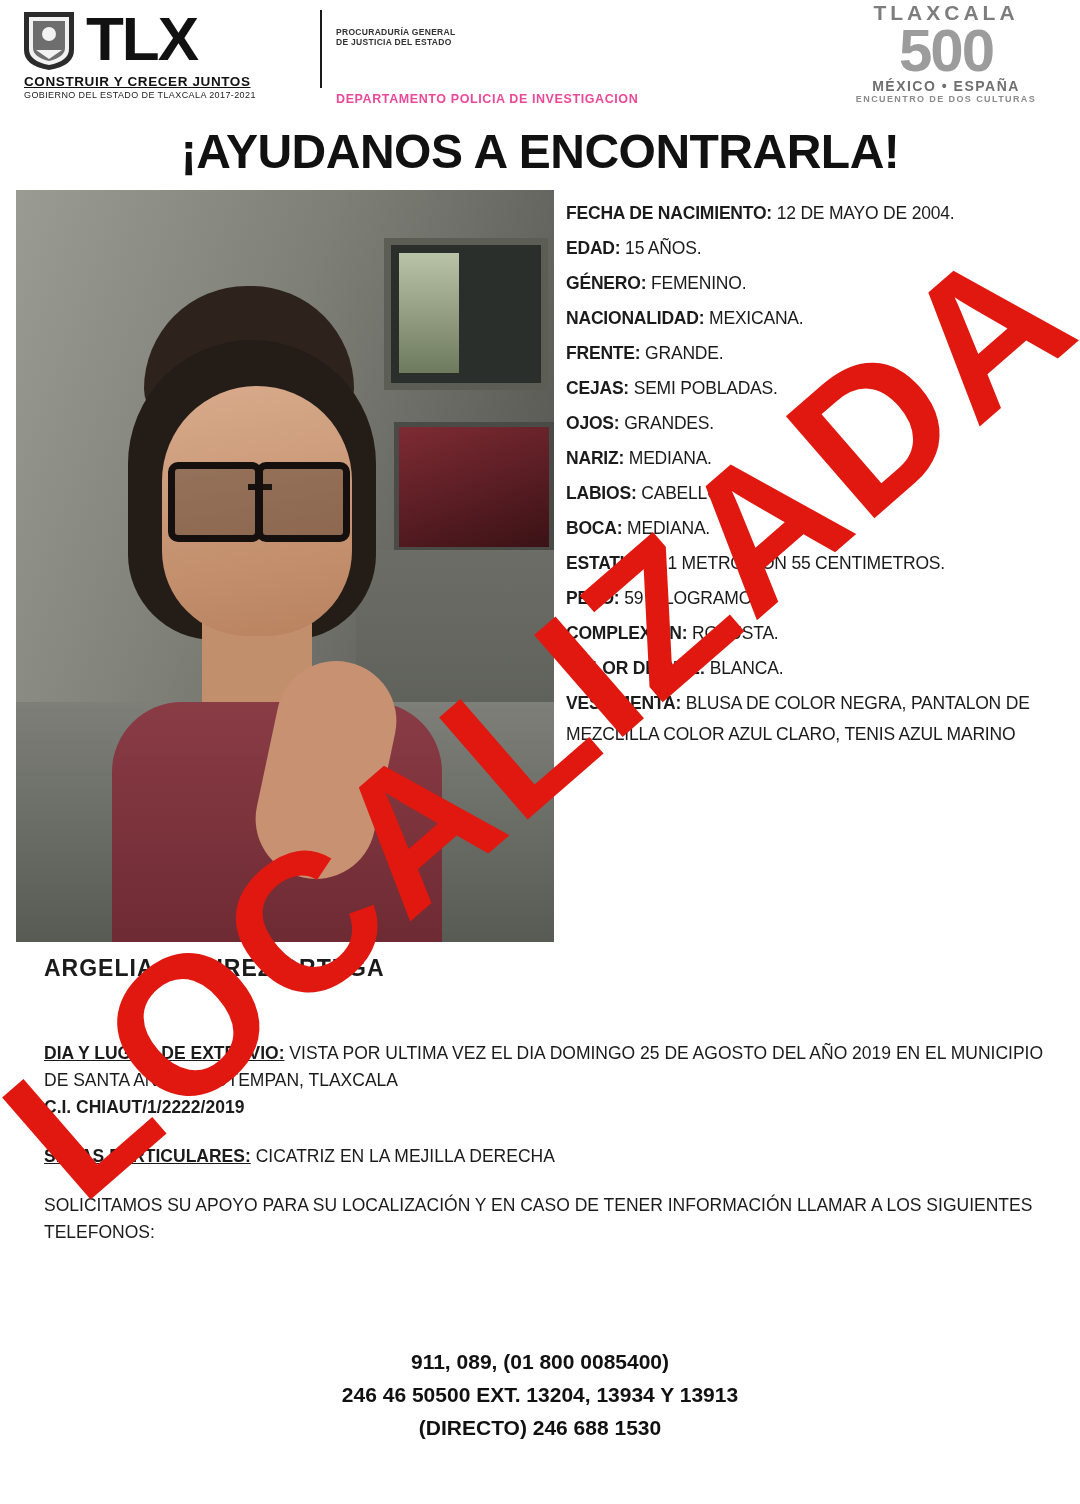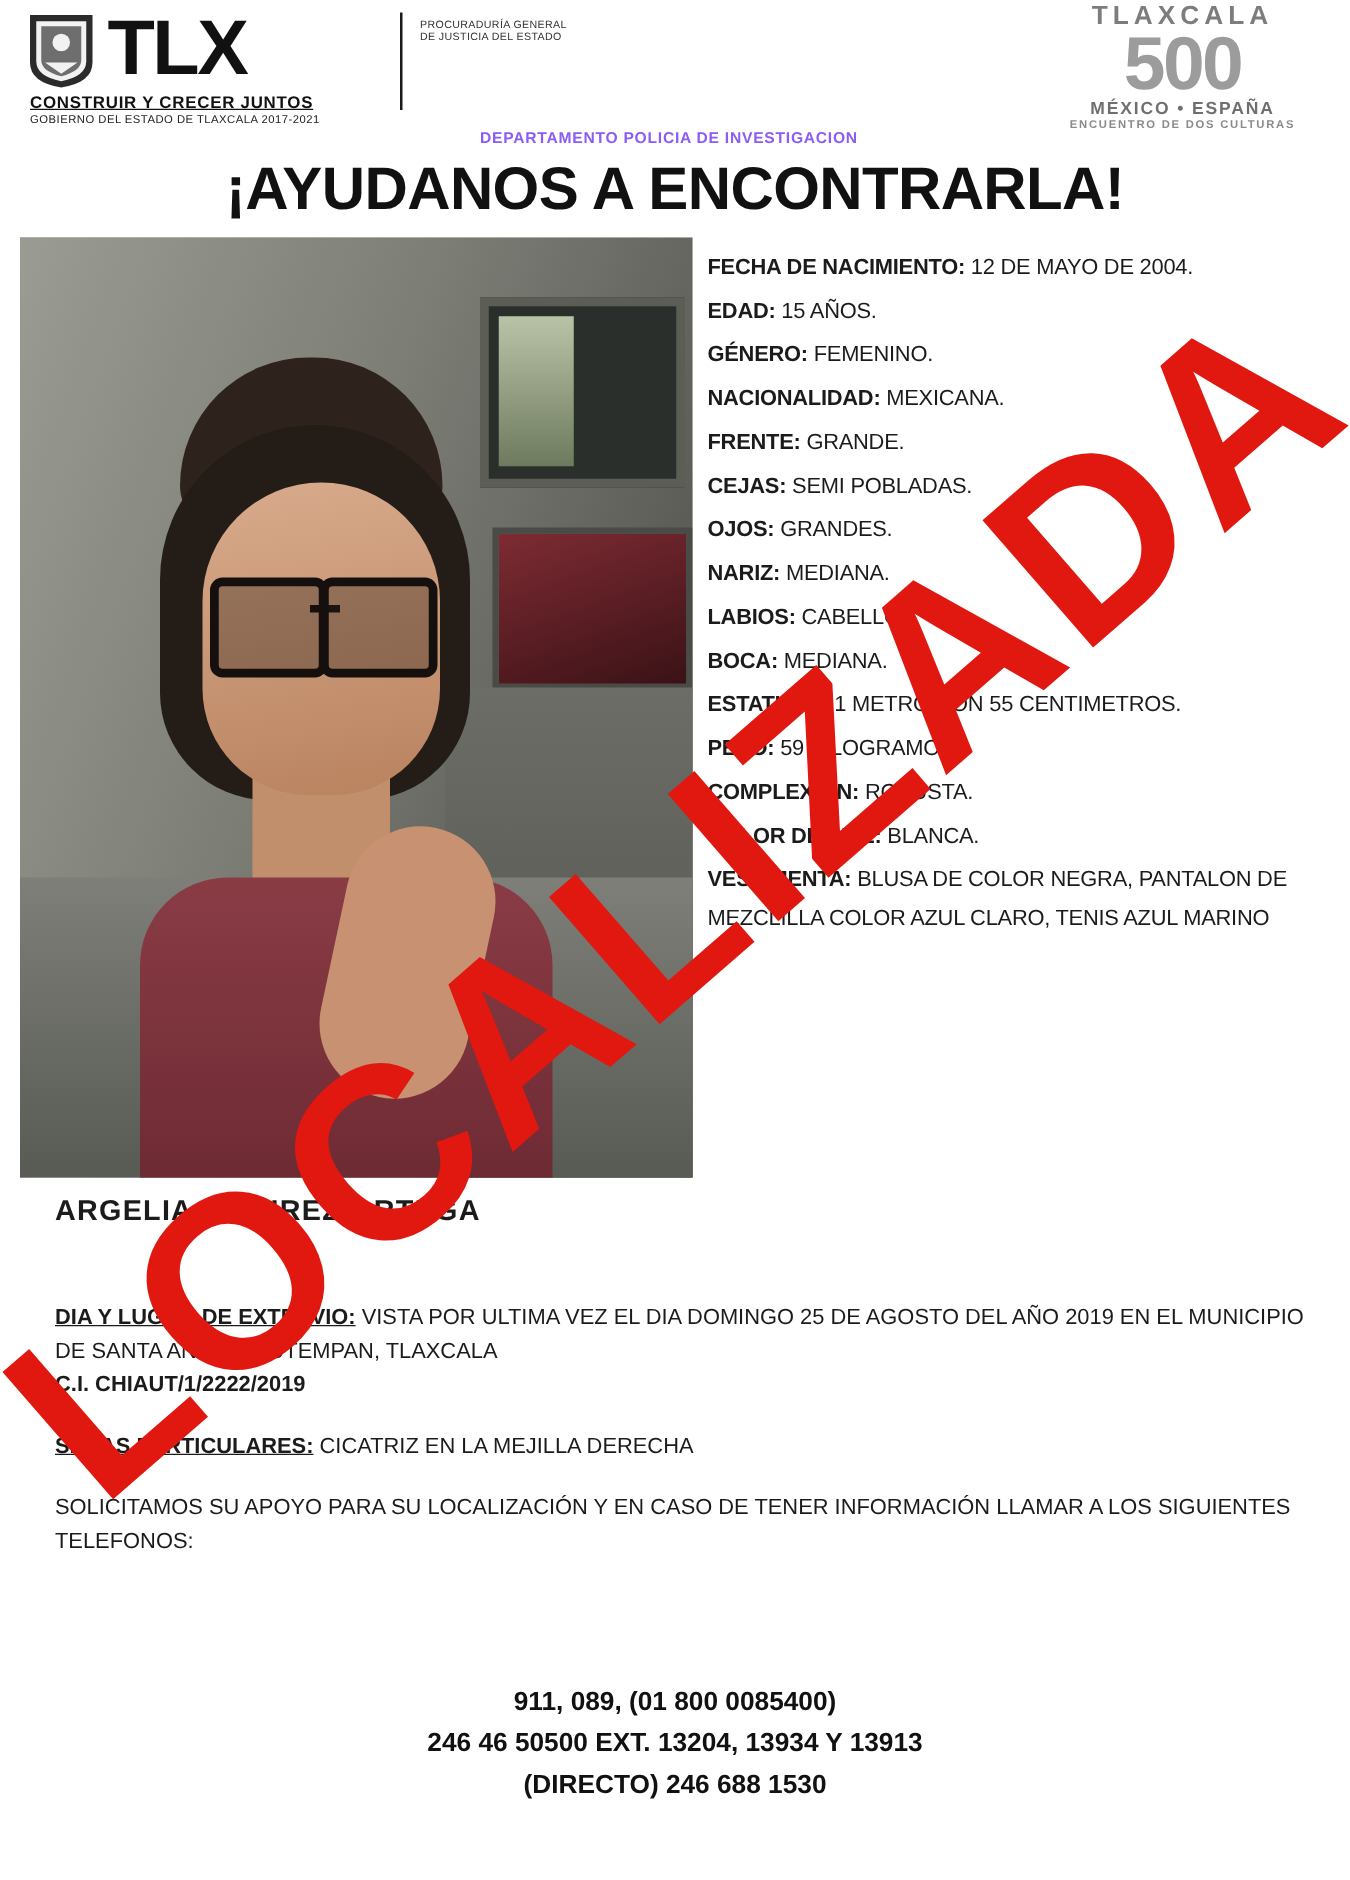--- a/index.html
+++ b/index.html
@@ -77,35 +77,34 @@
   }
   .pgje-word {
     font-size: 40px;
     font-weight: bold;
     letter-spacing: 1px;
     line-height: 42px;
     color: #111;
   }
   .pgje-sub {
     font-size: 8.5px;
-    font-weight: normal;
+    font-weight: bold;
     letter-spacing: 0.3px;
     line-height: 10px;
     color: #333;
-    margin-top: 4px;
+    margin-top: 17px;
   }
   .pgje-dept {
     position: absolute;
-    left: 336px; top: 103px;
+    left: 336px; top: 92px;
     font-size: 12.5px;
     font-weight: bold;
     letter-spacing: 0.6px;
-    color: #8b5cf6;
+    color: #ec4899;
     white-space: nowrap;
-    margin-left: 48px;
   }
   .tlax500 {
     position: absolute;
     right: 16px; top: 2px;
     width: 236px;
     height: 112px;
     text-align: center;
   }
   .tlax500-title {
     font-size: 21px;

